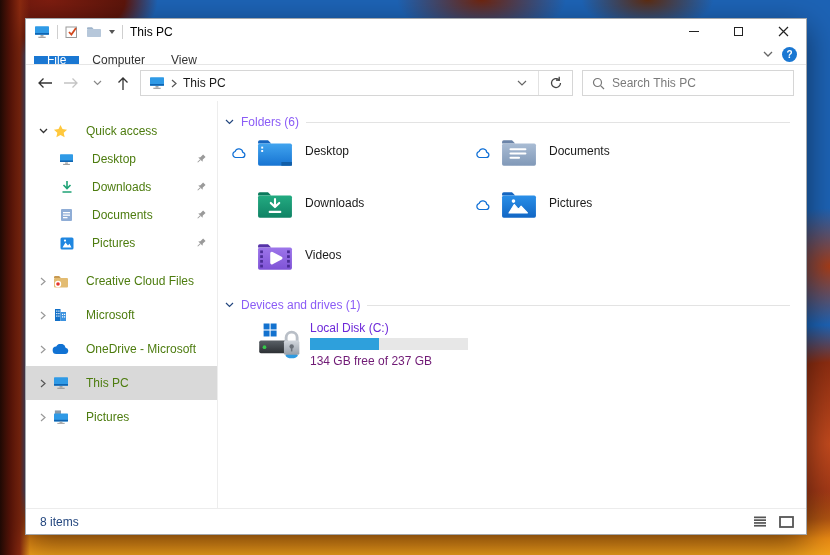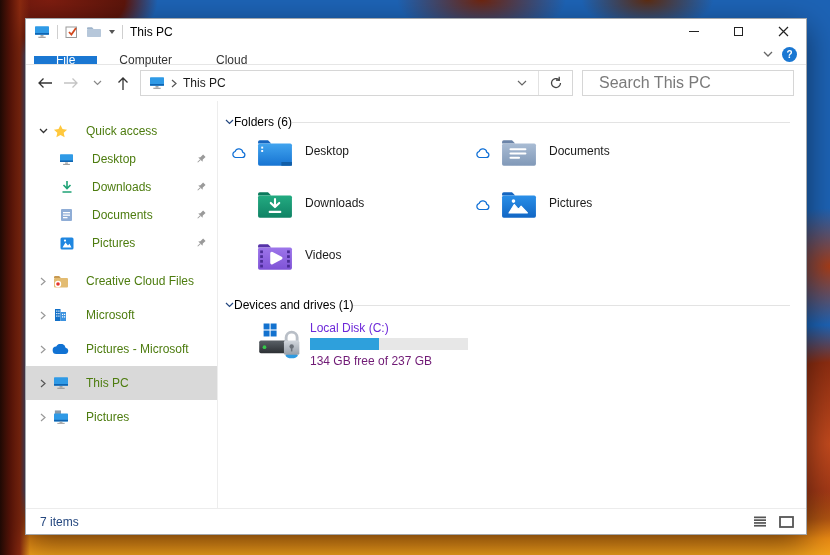--- a/index.html
+++ b/index.html
@@ -32,51 +32,51 @@
   .vsep { width:1px; height:14px; background:#cfcfcf; }
   .title-text { margin-left:7px; font-size:12px; color:#000; white-space:nowrap; }
   .win-controls { margin-left:auto; display:flex; height:100%; }
   .win-btn { width:45px; height:100%; display:flex; align-items:center; justify-content:center; }
   .glyph-min { width:10px; height:1px; background:#222; }
   .glyph-max { width:9px; height:9px; border:1px solid #222; }
   .caret-down { width:0; height:0; border-left:3px solid transparent; border-right:3px solid transparent; border-top:4px solid #555; }
 
   
   .ribbon { height:21px; display:flex; align-items:stretch; padding-left:8px; border-bottom:1px solid #e6e6e6; flex:0 0 auto; }
-  .tab { padding:0 22px; display:flex; align-items:center; color:#333; cursor:default;margin-top:12px; }
+  .tab { padding:0 13px; display:flex; align-items:center; color:#333; cursor:default;margin-top:12px; }
   .tab.active { background:#1a77d2; color:#fff; }
   .ribbon-right { margin-left:auto; display:flex; align-items:center; gap:9px; padding-right:9px; }
   .help-circle { width:15px; height:15px; border-radius:50%; background:#1a77d2; color:#fff;
     display:flex; align-items:center; justify-content:center; font-size:10px; font-weight:bold; }
 
   
   .navbar { height:36px; display:flex; align-items:center; padding:0 12px 0 6px; flex:0 0 auto; }
   .nav-btn { width:26px; height:26px; display:flex; align-items:center; justify-content:center; }
   .addr-box { flex:1; height:26px; margin-left:4px; border:1px solid #d6d6d6; display:flex; align-items:center; }
   .addr-crumbs { display:flex; align-items:center; gap:6px; padding:0 8px; flex:1; }
   .addr-dd { width:32px; height:100%; display:flex; align-items:center; justify-content:center; }
   .addr-refresh { width:34px; height:100%; border-left:1px solid #e2e2e2; display:flex; align-items:center; justify-content:center; }
   .search-box { width:212px; height:26px; margin-left:9px; border:1px solid #d6d6d6; display:flex; align-items:center; padding:0 9px; gap:7px; }
-  .search-box input { border:none; outline:none; flex:1; font-family:"Liberation Sans",sans-serif; font-size:16px; color:#444; background:transparent; }
+  .search-box input { border:none; outline:none; flex:1; font-family:"Liberation Sans",sans-serif; font-size:12px; color:#444; background:transparent; }
   .search-box input::placeholder { color:#7a7a7a; }
 
   
   .body { flex:1; display:flex; min-height:0; }
   .sidebar { width:192px; flex:0 0 auto; border-right:1px solid #ededed; padding-top:16px; overflow:hidden; }
   .srow { height:28px; display:flex; align-items:center; position:relative; }
   .srow.root { height:34px; }
   .srow.selected { background:#d9d9d9; }
   .srow .chev { width:16px; margin-left:9px; display:flex; justify-content:center; flex:0 0 auto; }
   .srow .qa-indent { width:22px; margin-left:9px; flex:0 0 auto; }
   .srow .sicon { width:19px; display:flex; justify-content:center; flex:0 0 auto; }
   .srow .slabel { margin-left:16px; color:#4d7c0f; white-space:nowrap; }
   .srow .pin { position:absolute; right:10px; top:8px; }
 
   .content { flex:1; padding:14px 16px 0 7px; overflow:hidden; }
-  .group-header { display:flex; align-items:center; color:#000000; margin-bottom:9px; }
+  .group-header { display:flex; align-items:center; gap:7px; color:#8b5cf6; margin-bottom:9px; }
   .group-header .rule { flex:1; height:1px; background:#e3e3e3; }
   .tiles { display:grid; grid-template-columns:244px 244px; row-gap:12px; margin:0 0 16px 0; }
   .tile { display:flex; align-items:flex-start; height:40px; }
   .cloud-slot { width:22px; margin-left:3px; padding-top:9px; display:flex; justify-content:center; flex:0 0 auto; }
   .tile .ficon { margin-left:7px; flex:0 0 auto; }
   .tile .fname { margin-left:12px; margin-top:6px; }
 
   .drive-tile { display:flex; margin-left:32px; margin-top:4px; }
   .drive-info { margin-left:9px; }
   .drive-name { color:#6d28d9; }
@@ -127,21 +127,21 @@
           <svg width="11" height="11" viewBox="0 0 11 11">
             <path d="M1 1 L10 10 M10 1 L1 10" stroke="#222" stroke-width="1.2"></path>
           </svg>
         </div>
       </div>
     </div>
 
     <div class="ribbon">
       <div class="tab active">File</div>
       <div class="tab">Computer</div>
-      <div class="tab">Cloud</div>
+      <div class="tab">View</div>
       <div class="ribbon-right">
         <svg width="10" height="7" viewBox="0 0 10 7">
           <path d="M1 1 L5 5 L9 1" fill="none" stroke="#666" stroke-width="1.3"></path>
         </svg>
         <div class="help-circle">
           <span>?</span>
         </div>
       </div>
     </div>
 
@@ -346,21 +346,21 @@
           <span class="chev">
             <svg width="6" height="9" viewBox="0 0 6 9">
                 <path d="M1 1 L5 4.5 L1 8" fill="none" stroke="#999" stroke-width="1.2"></path>
               </svg>
           </span>
           <span class="sicon">
             <svg width="17" height="11" viewBox="0 0 17 11">
               <path d="M4.5 10 h8.5 a3.2 3.2 0 0 0 .6-6.35 A5 5 0 0 0 4.2 2.6 A3.6 3.6 0 0 0 4.5 10 Z" fill="#1172d3"></path>
             </svg>
           </span>
-          <span class="slabel">Pictures - Microsoft</span>
+          <span class="slabel">OneDrive - Microsoft</span>
         </div>
 
 
         <div class="srow root selected">
           <span class="chev">
             <svg width="6" height="9" viewBox="0 0 6 9">
                 <path d="M1 1 L5 4.5 L1 8" fill="none" stroke="#555" stroke-width="1.2"></path>
               </svg>
           </span>
           <span class="sicon">
@@ -564,21 +564,21 @@
               <div class="drive-bar-fill" style="width: 43.5%;"></div>
             </div>
             <div class="drive-free">134 GB free of 237 GB</div>
           </div>
         </div>
 
       </div>
     </div>
 
     <div class="statusbar">
-      <span class="status-count">7 items</span>
+      <span class="status-count">8 items</span>
       <div class="view-btns">
         <svg width="14" height="11" viewBox="0 0 14 11">
           <rect x="1" y="0.5" width="12" height="1.7" fill="#555"></rect>
           <rect x="1" y="3.3" width="12" height="1.7" fill="#555"></rect>
           <rect x="1" y="6.1" width="12" height="1.7" fill="#555"></rect>
           <rect x="1" y="8.9" width="12" height="1.7" fill="#555"></rect>
         </svg>
         <svg width="15" height="12" viewBox="0 0 15 12">
           <rect x="1" y="1" width="13" height="10" fill="none" stroke="#555" stroke-width="1.8"></rect>
         </svg>

